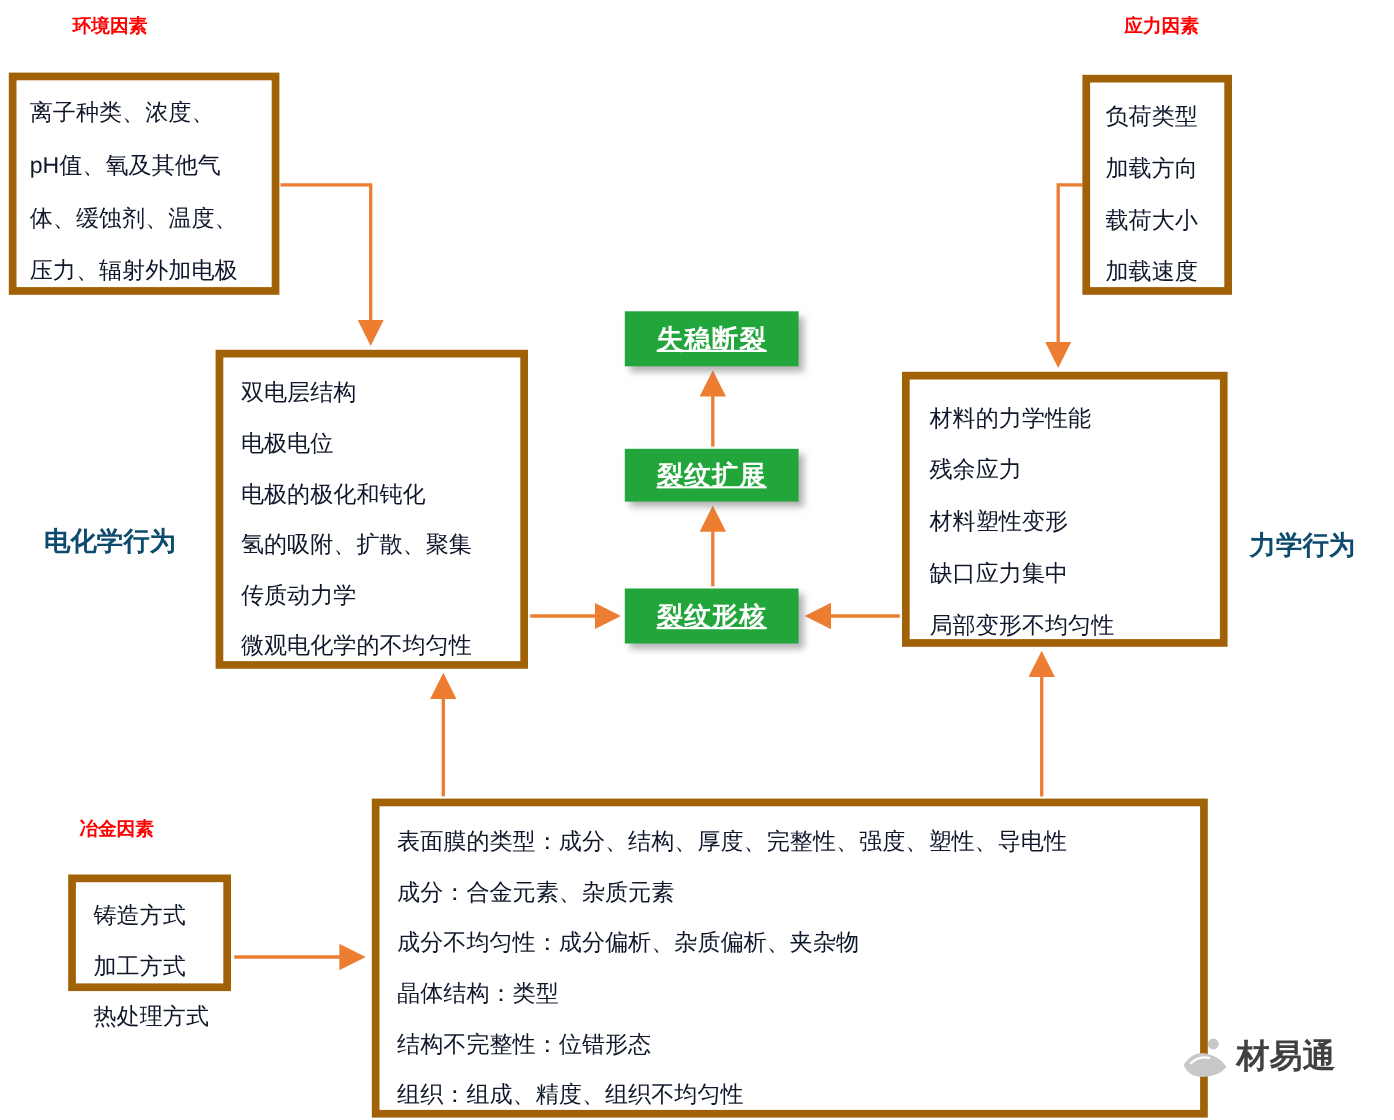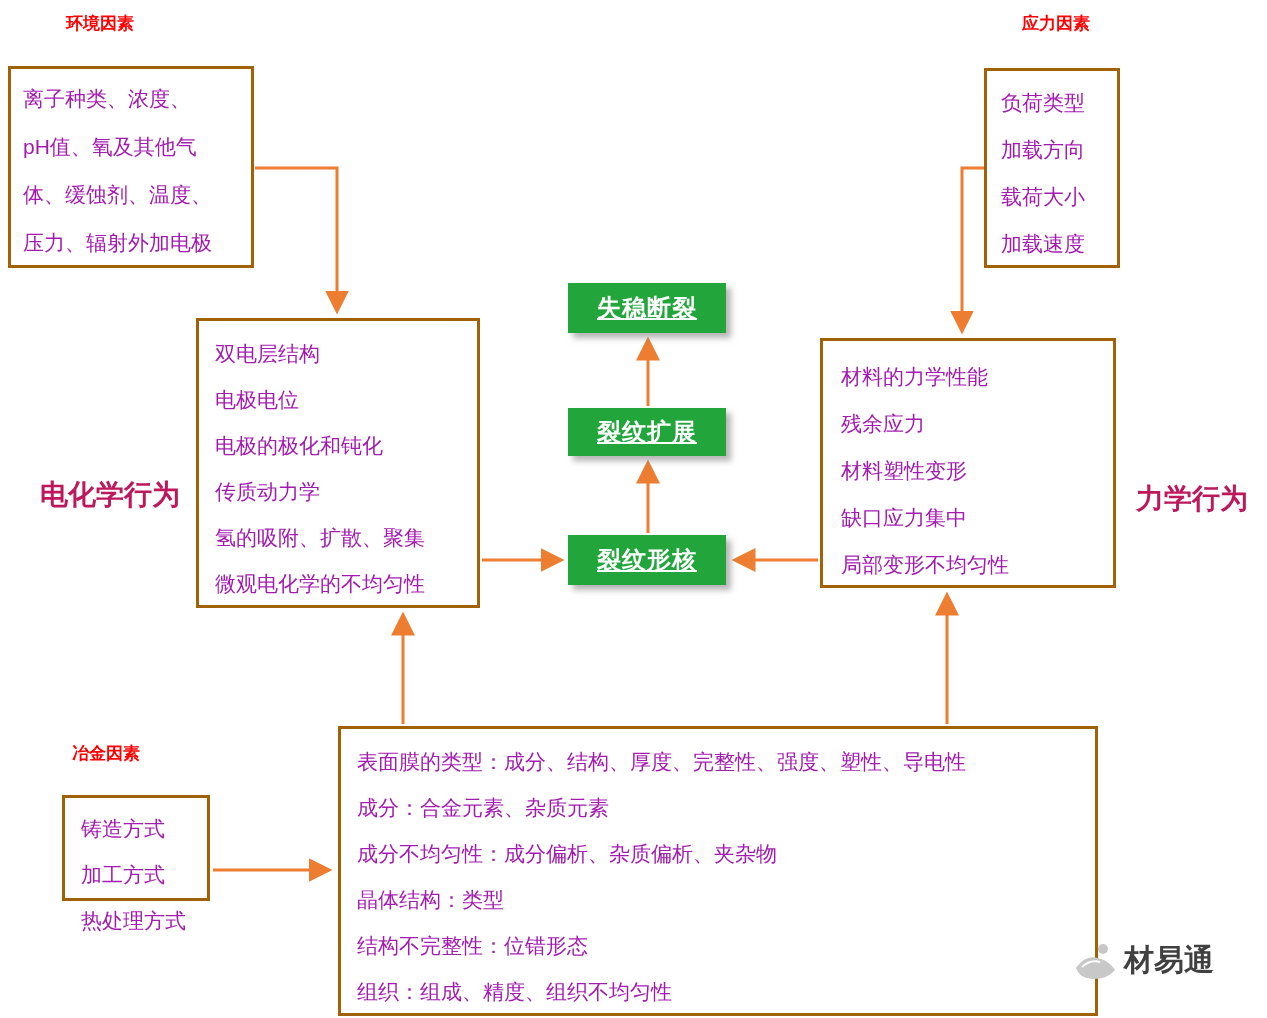--- a/index.html
+++ b/index.html
@@ -2,23 +2,23 @@
 <html><head>
 <meta charset="utf-8">
 <style>
   html,body{margin:0;padding:0;background:#ffffff;}
   .canvas{
     position:relative;width:1267px;height:1018px;background:#ffffff;
     font-family:"Liberation Sans",sans-serif;overflow:hidden;
   }
   .arrow-layer{position:absolute;left:0;top:0;width:1267px;height:1018px;pointer-events:none;}
   .title{position:absolute;font-size:17px;font-weight:bold;color:#ff0000;white-space:nowrap;}
-  .side-label{position:absolute;font-size:28px;font-weight:bold;color:#be185d;white-space:nowrap;}
+  .side-label{position:absolute;font-size:24px;font-weight:bold;color:#0c4a6e;white-space:nowrap;}
   .box{
-    position:absolute;border:3px solid #a16207;background:#ffffff;color:#a21caf;
+    position:absolute;border:7px solid #a16207;background:#ffffff;color:#0f172a;
     font-size:21px;box-sizing:border-box;
   }
   .box .line{line-height:46px;white-space:nowrap;}
   .env-box{left:8px;top:66px;width:246px;height:202px;padding:6px 12px;}
   .env-box .line{line-height:48px;}
   .stress-box{left:984px;top:68px;width:136px;height:200px;padding:8px 14px;}
   .stress-box .line{line-height:47px;}
   .electro-box{left:196px;top:318px;width:284px;height:290px;padding:10px 16px;}
   .mech-box{left:820px;top:338px;width:296px;height:250px;padding:12px 18px;}
   .mech-box .line{line-height:47px;}
@@ -78,22 +78,22 @@
     <div class="line">负荷类型</div>
     <div class="line">加载方向</div>
     <div class="line">载荷大小</div>
     <div class="line">加载速度</div>
   </div>
 
   <div class="box electro-box">
     <div class="line">双电层结构</div>
     <div class="line">电极电位</div>
     <div class="line">电极的极化和钝化</div>
+    <div class="line">氢的吸附、扩散、聚集</div>
     <div class="line">传质动力学</div>
-    <div class="line">氢的吸附、扩散、聚集</div>
     <div class="line">微观电化学的不均匀性</div>
   </div>
 
   <div class="box mech-box">
     <div class="line">材料的力学性能</div>
     <div class="line">残余应力</div>
     <div class="line">材料塑性变形</div>
     <div class="line">缺口应力集中</div>
     <div class="line">局部变形不均匀性</div>
   </div>

